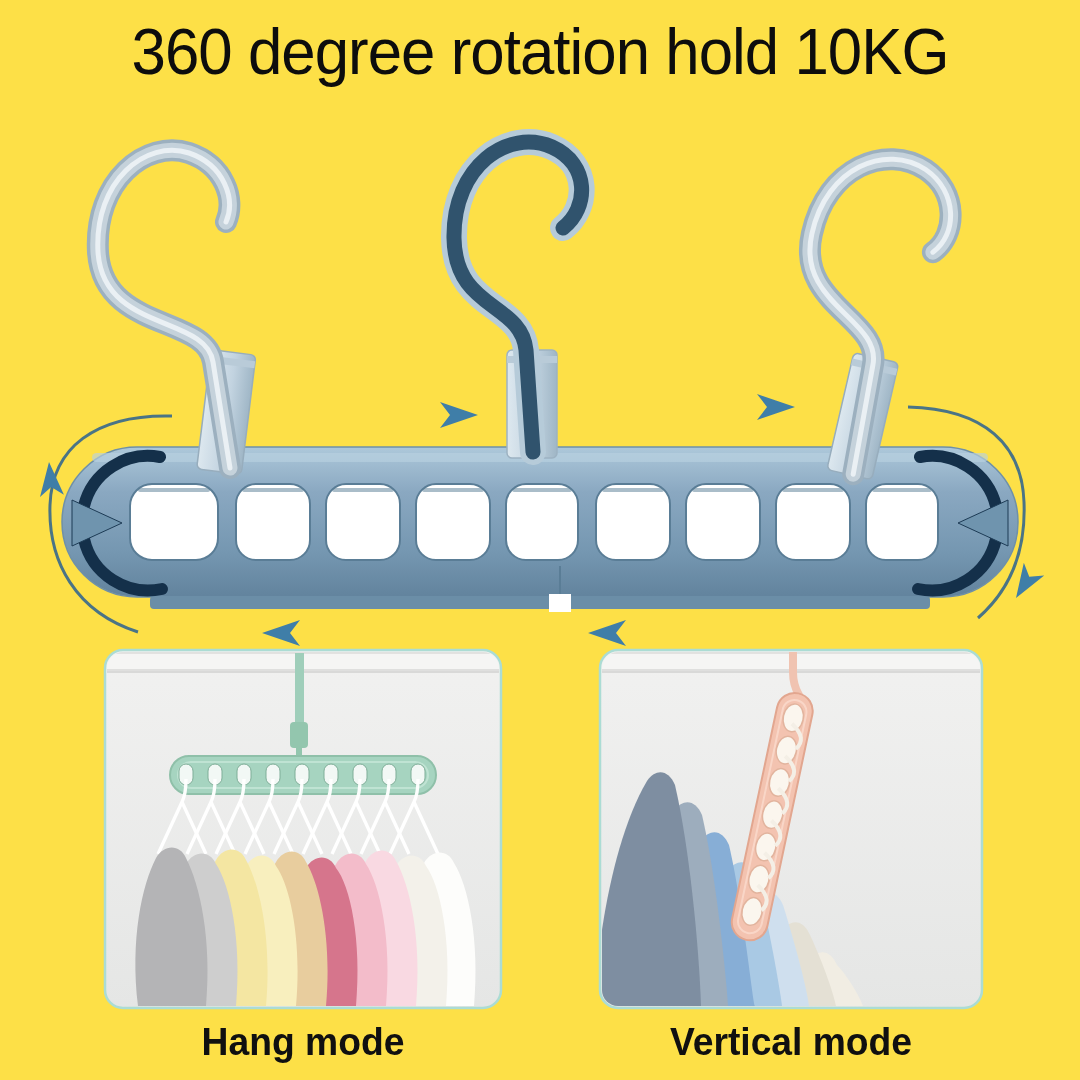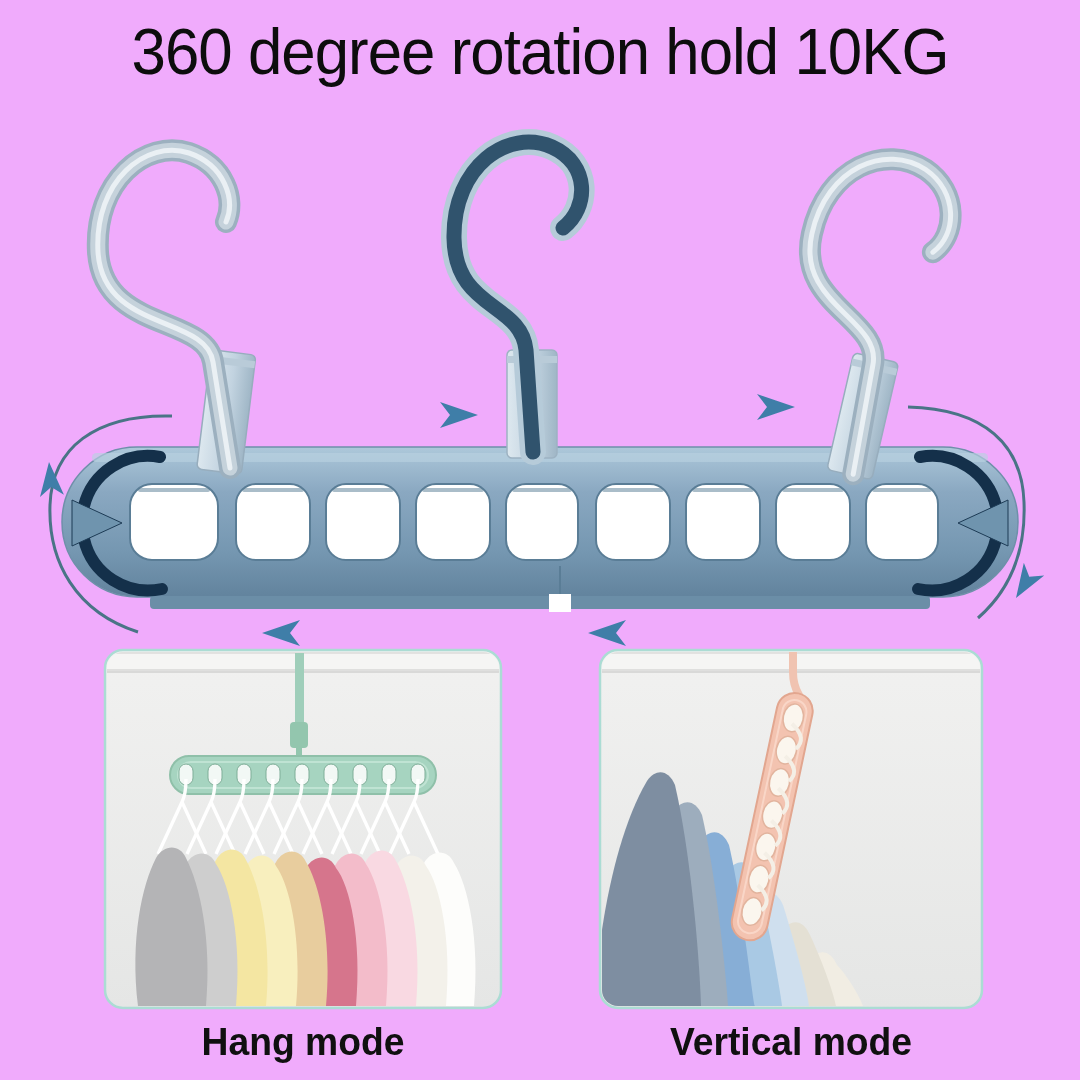--- a/index.html
+++ b/index.html
@@ -1,16 +1,16 @@
 <!DOCTYPE html>
 <html style="--c-title: #0d0d0d; --c-label: #101010; --c-arrow: #3f7ea8; --c-arrowline: #4a7486; --c-bardark: #14304a; --c-panelborder: #abdcd4; --c-greenhanger: #a6d4c0; --c-pinkhanger: #f3c3b0; --c-barblue: #84a3bd; --c-hooklight: #c5d2db; --c-hookdark: #30536d;"><head>
 <meta charset="utf-8">
 <style>
   html,body{margin:0;padding:0;background:#ffffff;}
-  #canvas{position:relative;width:1080px;height:1080px;background:#f0abfc;overflow:hidden;
+  #canvas{position:relative;width:1080px;height:1080px;background:#fde047;overflow:hidden;
           font-family:"Liberation Sans", sans-serif;}
   .title{position:absolute;top:14px;left:0;width:1080px;text-align:center;
          font-size:65px;font-weight:500;color:var(--c-title,#0d0d0d);
          letter-spacing:-1px;transform:scaleX(.95);}
   .mode-label{position:absolute;top:1021px;text-align:center;
               font-size:38px;font-weight:700;color:var(--c-label,#101010);transform:scaleX(.98);}
   #label-hang{left:105px;width:396px;}
   #label-vertical{left:600px;width:382px;}
   svg{position:absolute;top:0;left:0;}
   .arrowLine{stroke:var(--c-arrowline,#4a7486);stroke-width:3.4;fill:none;}

